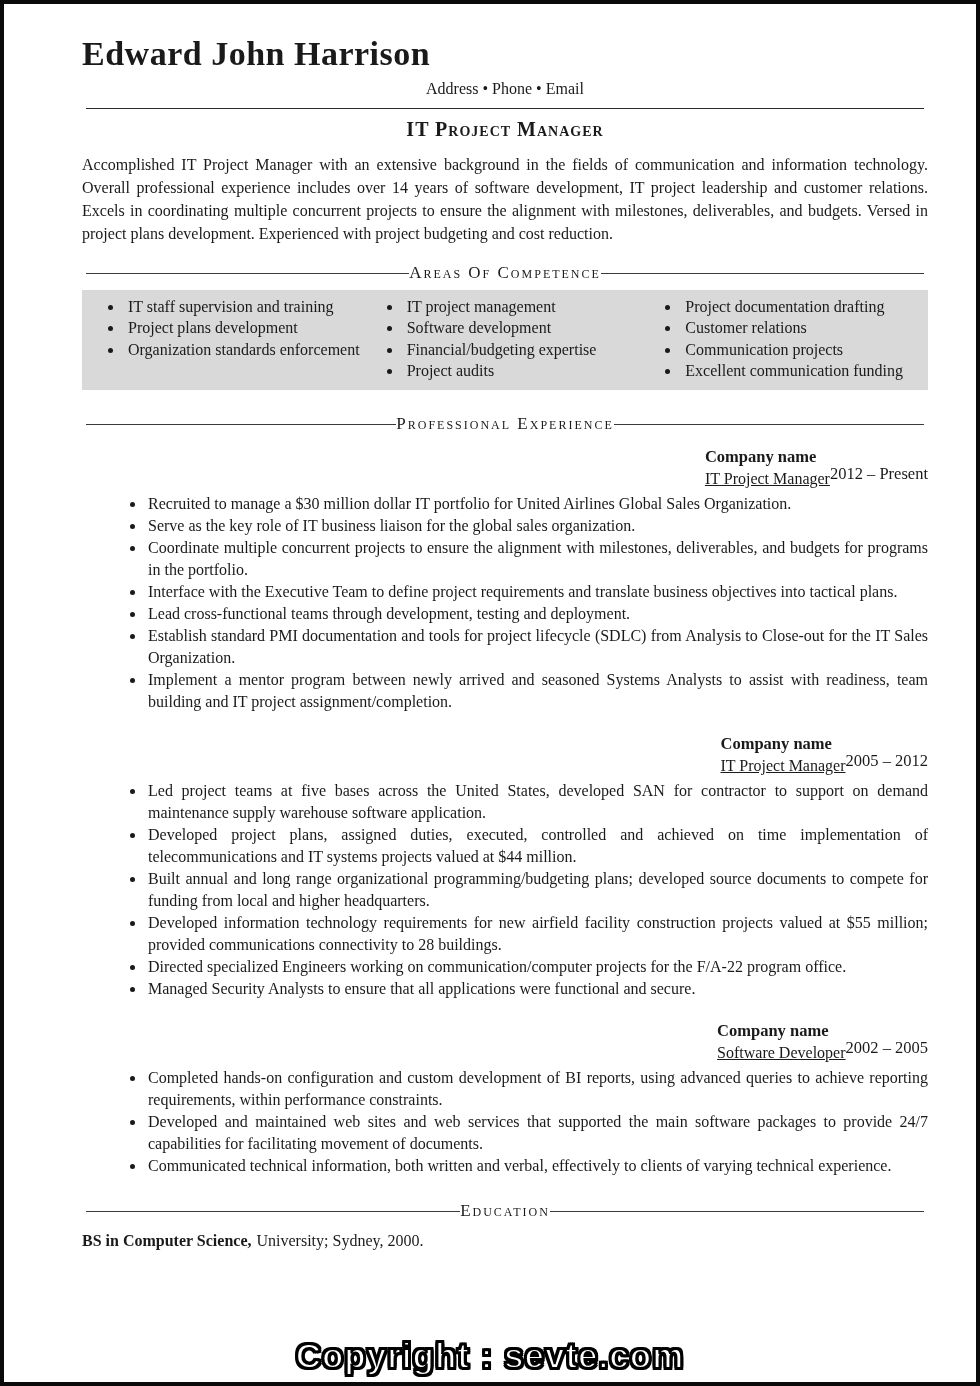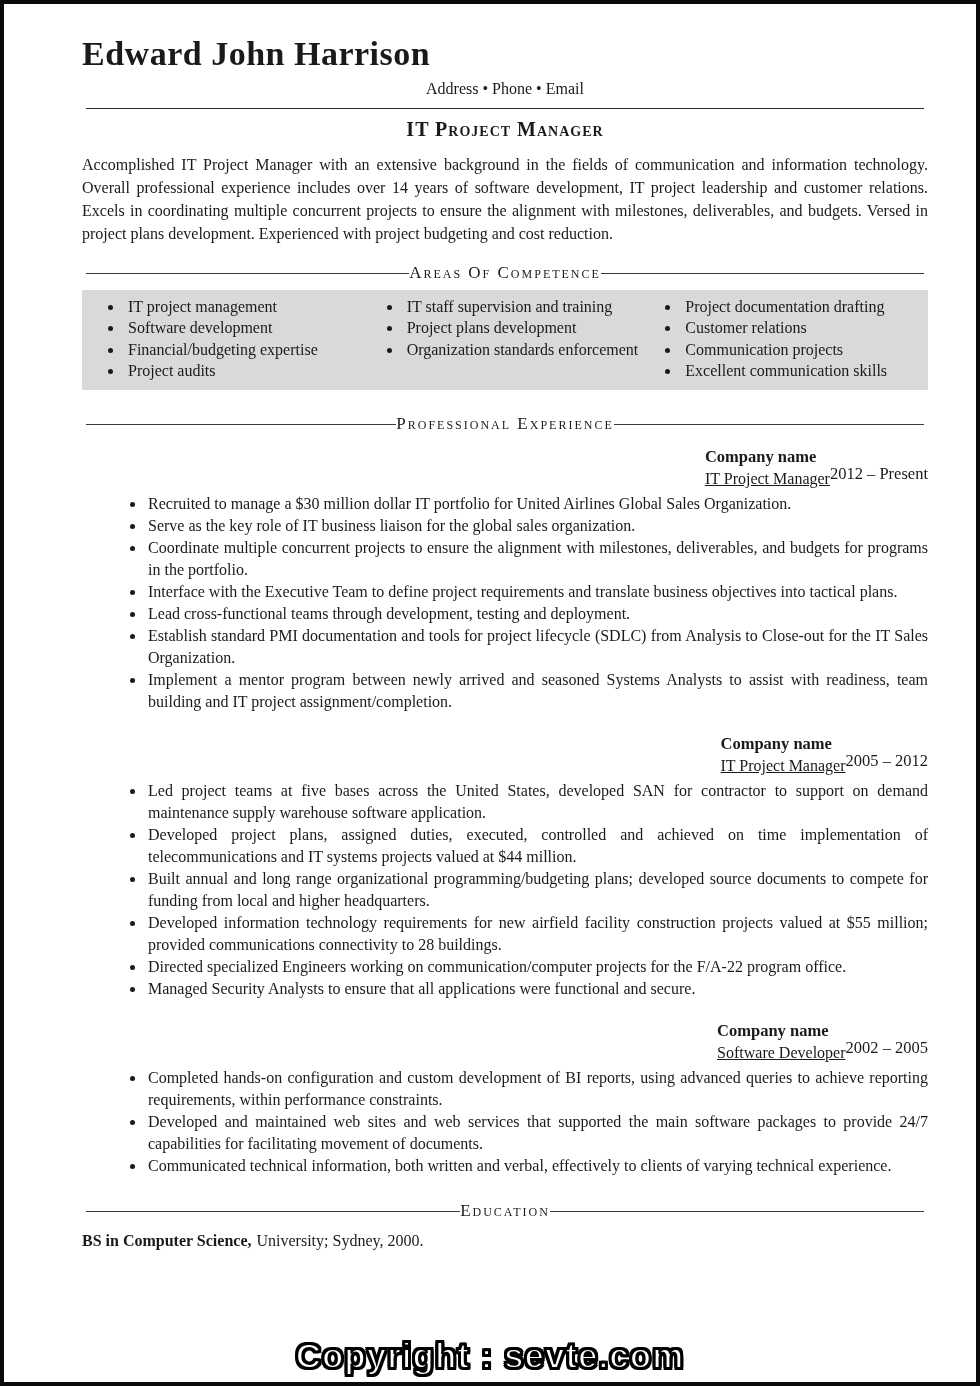--- a/index.html
+++ b/index.html
@@ -77,35 +77,35 @@
   </header>
 
   <section class="competence">
     <div class="sec-head">
       <span class="rule"></span>
       <span class="sec-title">Areas Of Competence</span>
       <span class="rule"></span>
     </div>
     <div class="comp-box">
       <ul class="comp-col">
+        <li>IT staff supervision and training</li>
+        <li>Project plans development</li>
+        <li>Organization standards enforcement</li>
+      </ul>
+      <ul class="comp-col">
         <li>IT project management</li>
         <li>Software development</li>
         <li>Financial/budgeting expertise</li>
         <li>Project audits</li>
       </ul>
       <ul class="comp-col">
-        <li>IT staff supervision and training</li>
-        <li>Project plans development</li>
-        <li>Organization standards enforcement</li>
-      </ul>
-      <ul class="comp-col">
         <li>Project documentation drafting</li>
         <li>Customer relations</li>
         <li>Communication projects</li>
-        <li>Excellent communication skills</li>
+        <li>Excellent communication funding</li>
       </ul>
     </div>
   </section>
 
   <section class="experience">
     <div class="sec-head">
       <span class="rule"></span>
       <span class="sec-title">Professional Experience</span>
       <span class="rule"></span>
     </div>

